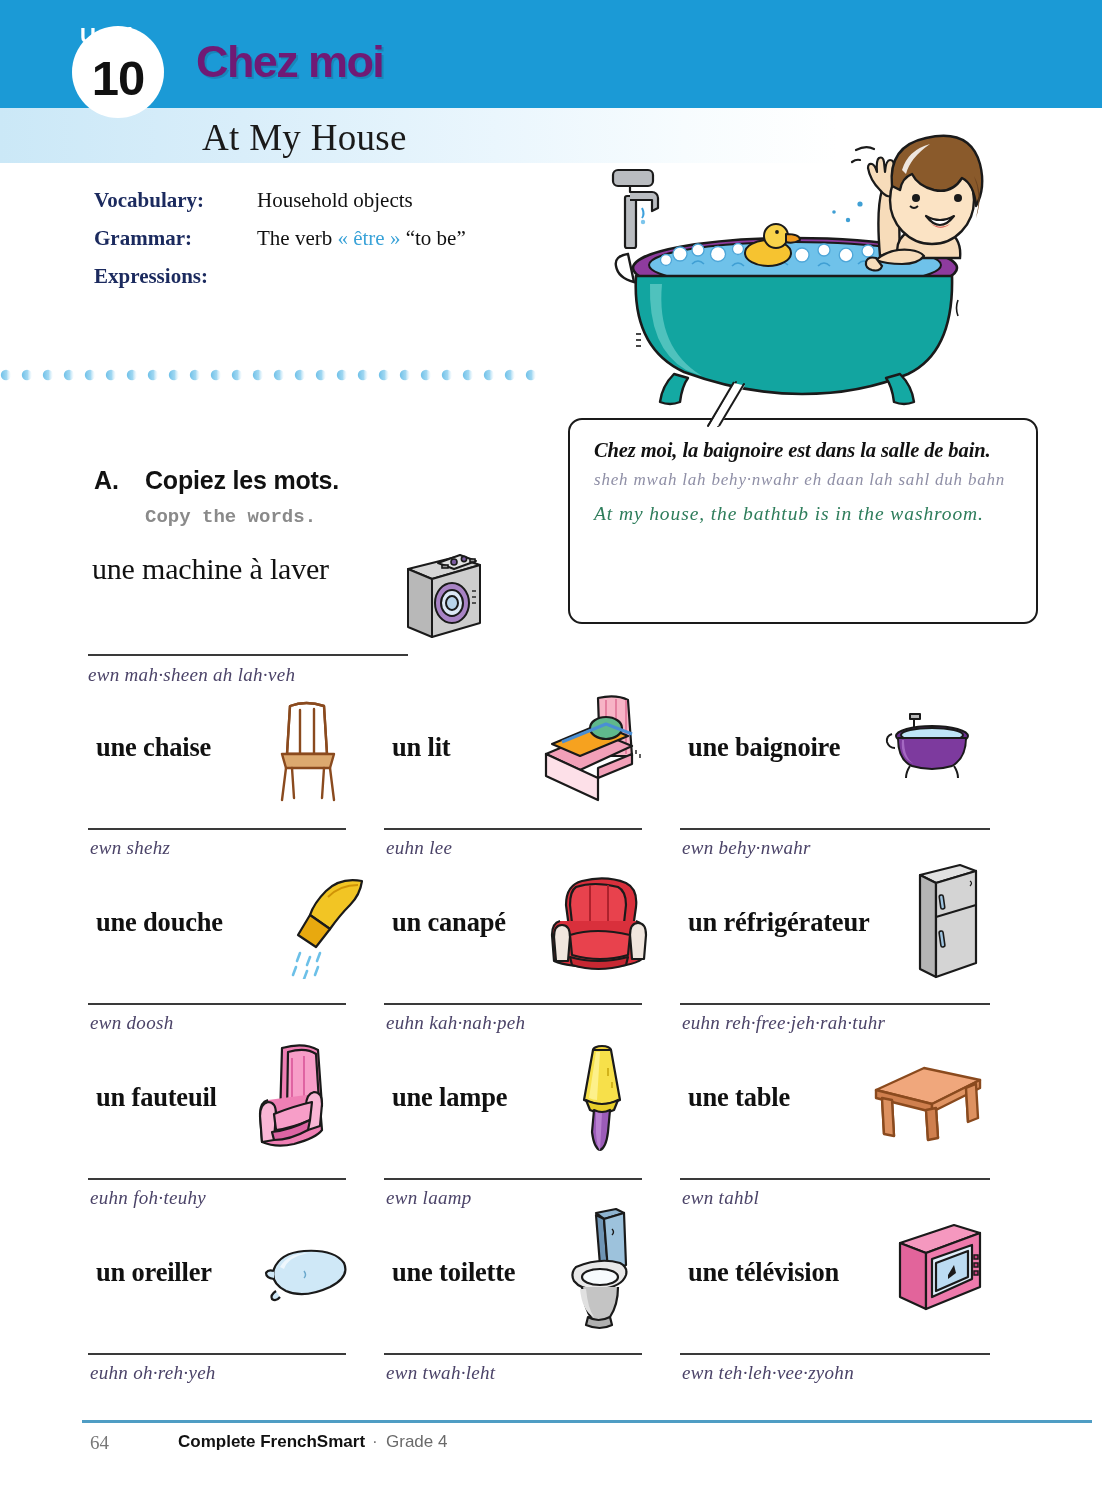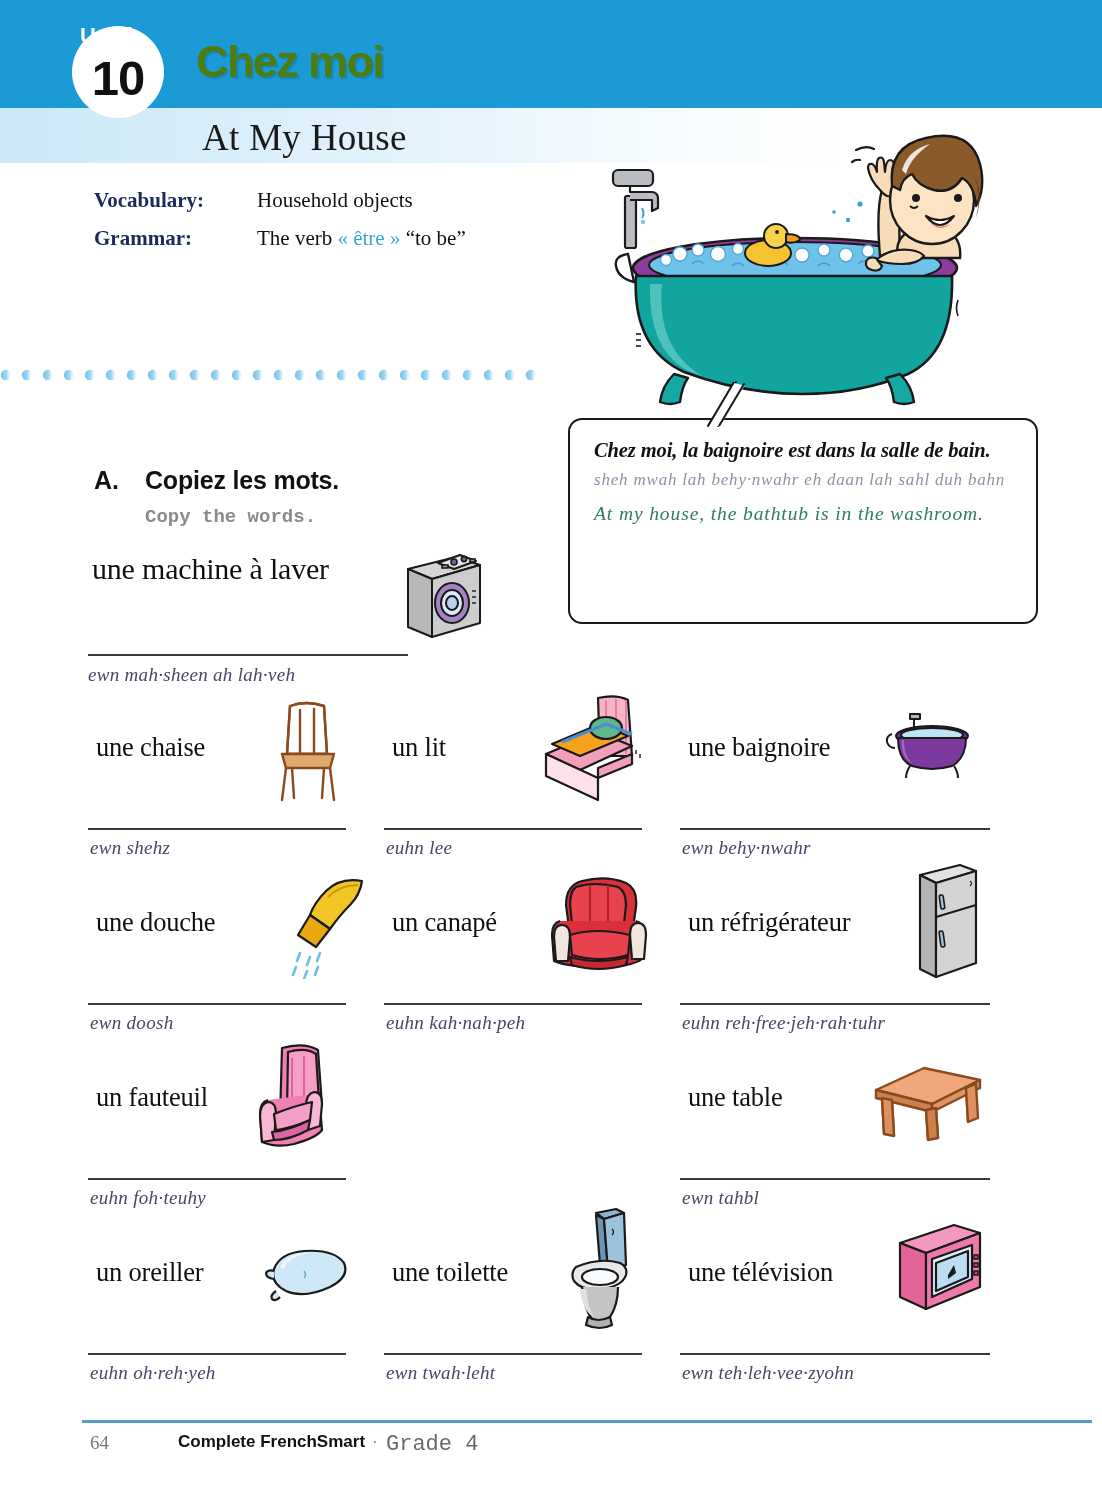--- a/index.html
+++ b/index.html
@@ -33,21 +33,21 @@
   }
   #unit-label {
     position: absolute; left: 80px; top: 23px; z-index: 6;
     font-family: "Liberation Sans", sans-serif;
     font-weight: bold; font-size: 22px; color: #ffffff;
     letter-spacing: -0.3px;
   }
   #title-fr {
     position: absolute; left: 196px; top: 36px; z-index: 6;
     font-family: "Liberation Sans", sans-serif;
-    font-weight: bold; font-size: 45px; color: #4d7c0f;
+    font-weight: bold; font-size: 45px; color: #701a75;
     letter-spacing: -1.6px;
     text-shadow: 2px 2px 0 rgba(0,0,0,0.13);
   }
   #title-en {
     position: absolute; left: 202px; top: 116px; z-index: 6;
     font-family: "Liberation Serif", serif;
     font-size: 37px; color: #1a1a1a; letter-spacing: 0.3px;
   }
 
   
@@ -149,20 +149,21 @@
   .grid-row { position: relative; height: 175px; }
   .cell { position: absolute; top: 0; width: 300px; height: 175px; }
   .cell.c0 { left: 0px; }
   .cell.c1 { left: 296px; }
   .cell.c2 { left: 592px; }
   .cell-word {
     position: absolute; left: 8px; top: 28px;
     font-family: "Liberation Serif", serif;
     font-size: 26.5px; color: #111111; letter-spacing: -0.2px;
     white-space: nowrap;
+    font-weight: bold;
   }
   .cell-icon { position: absolute; width: 90px; height: 88px; }
   .cell-line {
     position: absolute; left: 0; top: 124px; width: 258px;
     border-top: 2.4px solid #3a3a3a;
   }
   .cell.c2 .cell-line { width: 310px; }
   .cell-pron {
     position: absolute; left: 2px; top: 133px;
     font-family: "Liberation Serif", serif;
@@ -185,22 +186,22 @@
     font-family: "Liberation Sans", sans-serif;
     font-weight: bold; font-size: 17px; color: #111111;
   }
   #footer-sep {
     position: absolute; left: 372px; top: 1432px;
     font-family: "Liberation Sans", sans-serif;
     font-size: 17px; color: #777777;
   }
   #footer-grade {
     position: absolute; left: 386px; top: 1432px;
-    font-family: Liberation Mono, monospace;
-    font-size: 22px; color: #6a6a6a;
+    font-family: Liberation Sans, sans-serif;
+    font-size: 17px; color: #6a6a6a;
   }
 </style>
 </head>
 <body>
 
 <div id="header-band"></div>
 <div id="subheader-band"></div>
 <div id="unit-circle">
   <span id="unit-number">10</span>
 </div>
@@ -211,20 +212,21 @@
 <div id="info-block">
   <div class="info-row">
     <div class="info-key">Vocabulary:</div>
     <div class="info-val">Household objects</div>
   </div>
   <div class="info-row">
     <div class="info-key">Grammar:</div>
     <div class="info-val"><span>The verb </span><span class="fr-accent">« être »</span><span> “to be”</span></div>
   </div>
   <div class="info-row">
+    <div class="info-key">Expressions:</div>
   </div>
 </div>
 
 <svg id="dot-divider" viewBox="0 0 546 14" xmlns="http://www.w3.org/2000/svg">
   <defs>
     <linearGradient id="dotfade" x1="0" y1="0" x2="1" y2="0">
       <stop offset="0" stop-color="#6ec0e8" stop-opacity="1"></stop>
       <stop offset="0.55" stop-color="#8fd0ef" stop-opacity="0.85"></stop>
       <stop offset="0.8" stop-color="#bfe4f6" stop-opacity="0.45"></stop>
       <stop offset="1" stop-color="#e6f5fc" stop-opacity="0"></stop>
@@ -525,20 +527,38 @@
           <path d="M22 60 q-8 2 -8 14 l2 28 q14 6 32 2 q22 -6 28 -14 l-2 -24 q0 -10 -6 -12" fill="#ef7fb4"></path>
           <path d="M22 62 q8 0 8 12 l-2 26 l-12 2 l-2 -26 q0 -12 8 -14 z" fill="#f9b6d5"></path>
           <path d="M68 52 q8 0 8 12 l-2 22 l-12 4 l-2 -24 q0 -12 8 -14 z" fill="#f9b6d5"></path>
           <path d="M28 74 q20 -8 38 -12 l-2 18 q-18 8 -34 10 z" fill="#f79ec8"></path>
           <path d="M26 92 q18 -2 38 -12 l-2 10 q-18 10 -34 10 z" fill="#dd64a3"></path>
         </g>
       </svg>
       <div class="cell-line"></div>
       <div class="cell-pron">euhn foh·teuhy</div>
     </div>
+    <div class="cell c1">
+      <div class="cell-word">une lampe</div>
+      <svg class="cell-icon" style="left:184px;top:-16px;width:66px;height:118px" viewBox="0 0 66 118" xmlns="http://www.w3.org/2000/svg">
+        <g stroke="#1a1a1a" stroke-width="2.2" stroke-linejoin="round">
+          <ellipse cx="34" cy="12" rx="9" ry="4" fill="#f2d437"></ellipse>
+          <path d="M25 12 l-9 50 q18 8 36 0 l-9 -50 z" fill="#f7e04a"></path>
+          <path d="M28 14 l-7 46 q4 2 8 2 l3 -48 z" fill="#fdf08a" stroke="none"></path>
+          <path d="M18 62 q16 8 32 0 l-4 10 q-12 6 -24 0 z" fill="#e8cf2a"></path>
+          <path d="M26 72 q8 4 16 0 l-2 22 q-2 16 -8 18 q-6 -2 -8 -18 z" fill="#9b5cb8"></path>
+          <path d="M28 74 q4 2 6 1 l-2 38 q-3 -4 -4 -18 z" fill="#b87fd0" stroke="none"></path>
+        </g>
+        <g stroke="#c9a80f" stroke-width="1.6" fill="none">
+            <path d="M40 30 v8 M44 44 v6"></path>
+          </g>
+      </svg>
+      <div class="cell-line"></div>
+      <div class="cell-pron">ewn laamp</div>
+    </div>
     <div class="cell c2">
       <div class="cell-word">une table</div>
       <svg class="cell-icon" style="left:190px;top:6px;width:116px;height:90px" viewBox="0 0 116 90" xmlns="http://www.w3.org/2000/svg">
         <g stroke="#8a4a1e" stroke-width="2.4" stroke-linejoin="round">
           <path d="M6 30 L54 8 L110 20 L62 44 Z" fill="#f0a77c"></path>
           <path d="M6 30 L62 44 L62 52 L6 38 Z" fill="#cf7f4e"></path>
           <path d="M62 44 L110 20 L110 28 L62 52 Z" fill="#e09463"></path>
           <path d="M12 38 l2 36 M22 40 l2 36" fill="none"></path>
           <path d="M12 38 l10 2 l2 36 l-10 -2 z" fill="#dd9160"></path>
           <path d="M96 28 l2 34 M104 24 l2 34" fill="none"></path>

